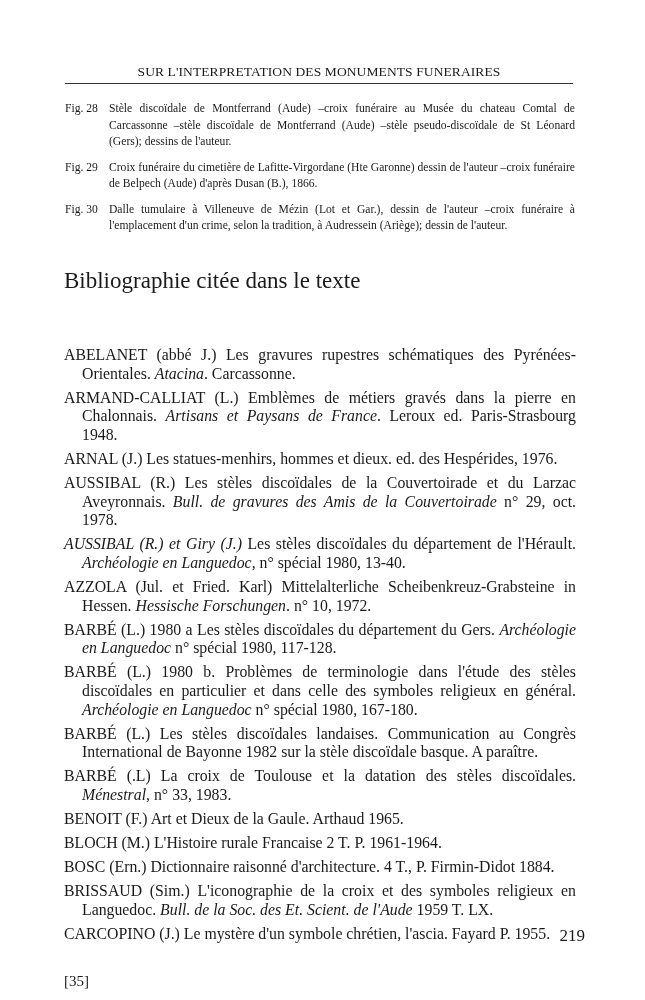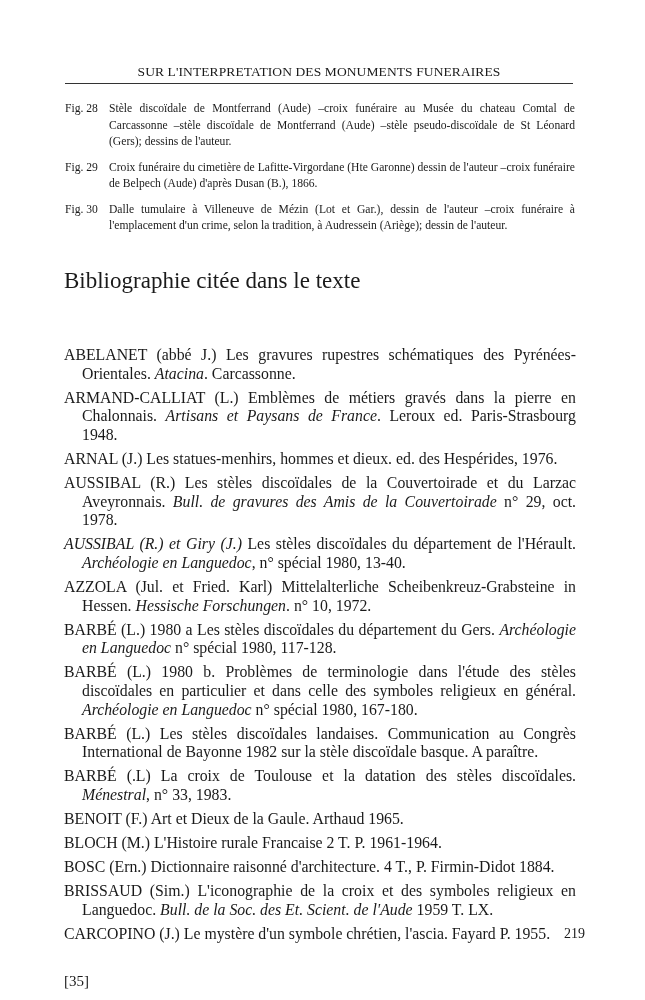--- a/index.html
+++ b/index.html
@@ -25,21 +25,21 @@
   .section-title {
     position: absolute; left: 64px; top: 268px; font-size: 23px; margin: 0; font-weight: normal;
   }
   .biblio { position: absolute; left: 64px; top: 307px; width: 512px; margin-top: 39px; }
   .entry {
     font-size: 15.8px; line-height: 18.6px; padding-left: 18px; text-indent: -18px;
     text-align: justify; margin-bottom: 5.5px;
   }
   .entry i { font-style: italic; }
   .footer-left { position: absolute; left: 64px; top: 926px; font-size: 15px; margin-top: 47px; }
-  .footer-right { position: absolute; right: 60px; top: 926px; font-size: 14px; }
+  .footer-right { position: absolute; right: 60px; top: 926px; font-size: 17px; }
 </style>
 </head>
 <body>
 
 <div class="running-head">SUR L'INTERPRETATION DES MONUMENTS FUNERAIRES</div>
 <div class="head-rule"></div>
 
 <div class="captions">
   <div class="caption">
     <span class="fig">Fig. 28</span>

